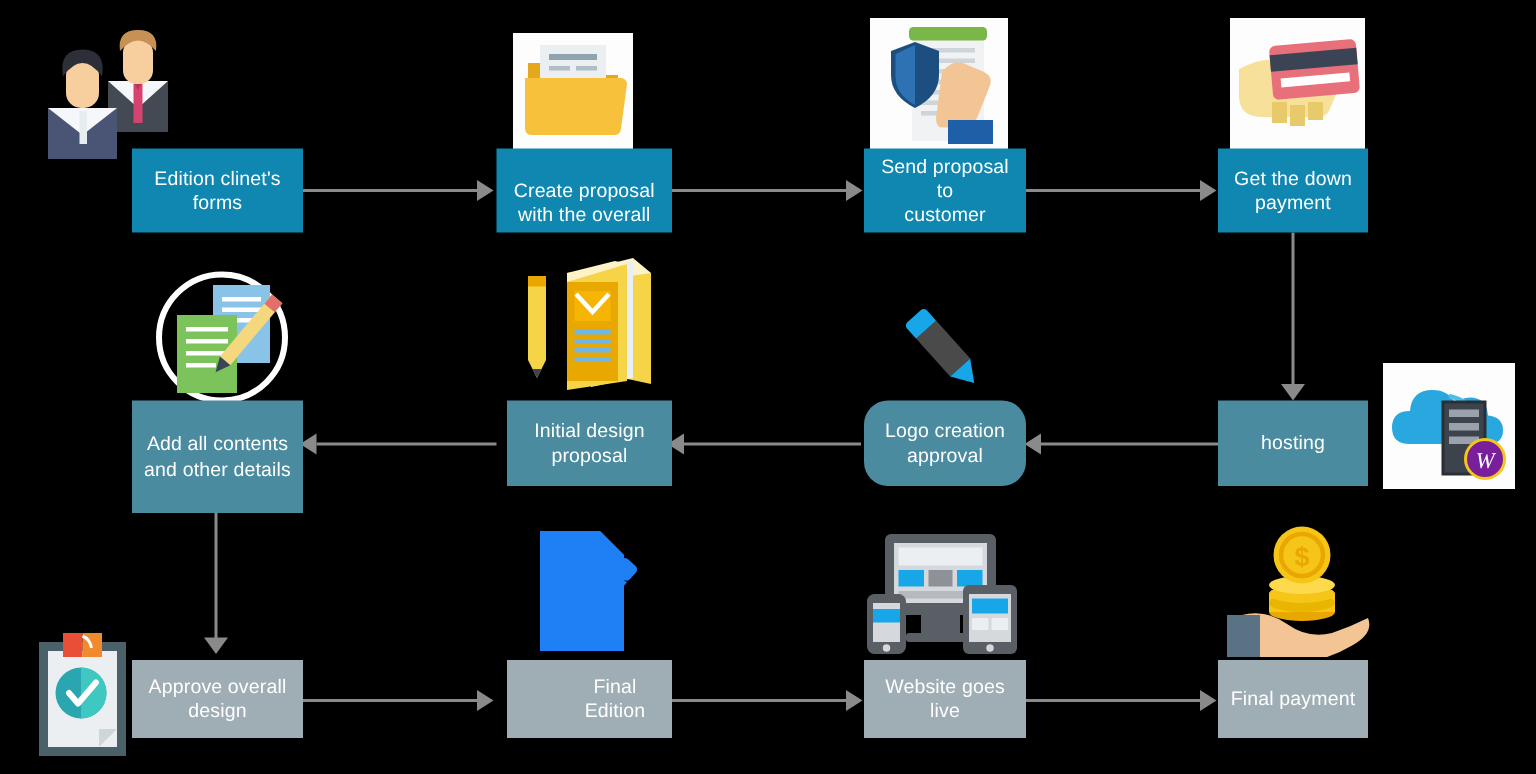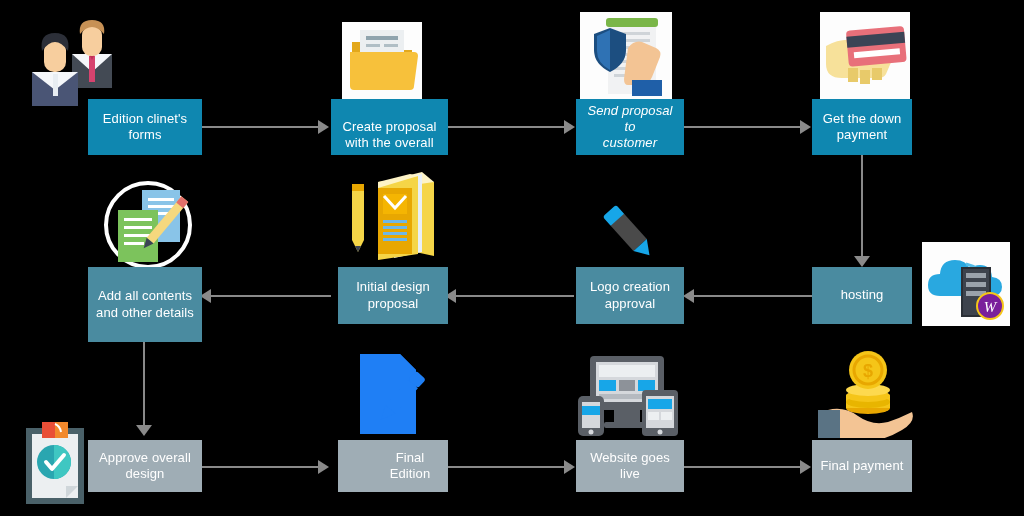--- a/index.html
+++ b/index.html
@@ -265,39 +265,39 @@
         <span>Edition clinet's</span>
         <span>forms</span>
       </span>
   </div>
   <div class="node row1" style="left:331px;top:99px;width:117px;height:56px;align-items:flex-end;">
     <span>
         <span>Create proposal</span>
         <span>with the overall</span>
       </span>
   </div>
-  <div class="node row1" style="left:576px;top:99px;width:108px;height:56px;font-style:italic;">
+  <div class="node row1" style="left:576px;top:99px;width:108px;height:56px;">
     <span>
         <span>Send proposal to</span>
         <span>customer</span>
       </span>
   </div>
   <div class="node row1" style="left:812px;top:99px;width:100px;height:56px;">
     <span>
         <span>Get the down</span>
         <span>payment</span>
       </span>
   </div>
 
   <div class="node row2" style="left:812px;top:267px;width:100px;height:57px;">
     <span>
         <span>hosting</span>
       </span>
   </div>
-  <div class="node row2" style="left:576px;top:267px;width:108px;height:57px;">
+  <div class="node row2" style="left:576px;top:267px;width:108px;height:57px;border-radius:16px;">
     <span>
         <span>Logo creation</span>
         <span>approval</span>
       </span>
   </div>
   <div class="node row2" style="left:338px;top:267px;width:110px;height:57px;">
     <span>
         <span>Initial design</span>
         <span>proposal</span>
       </span>

